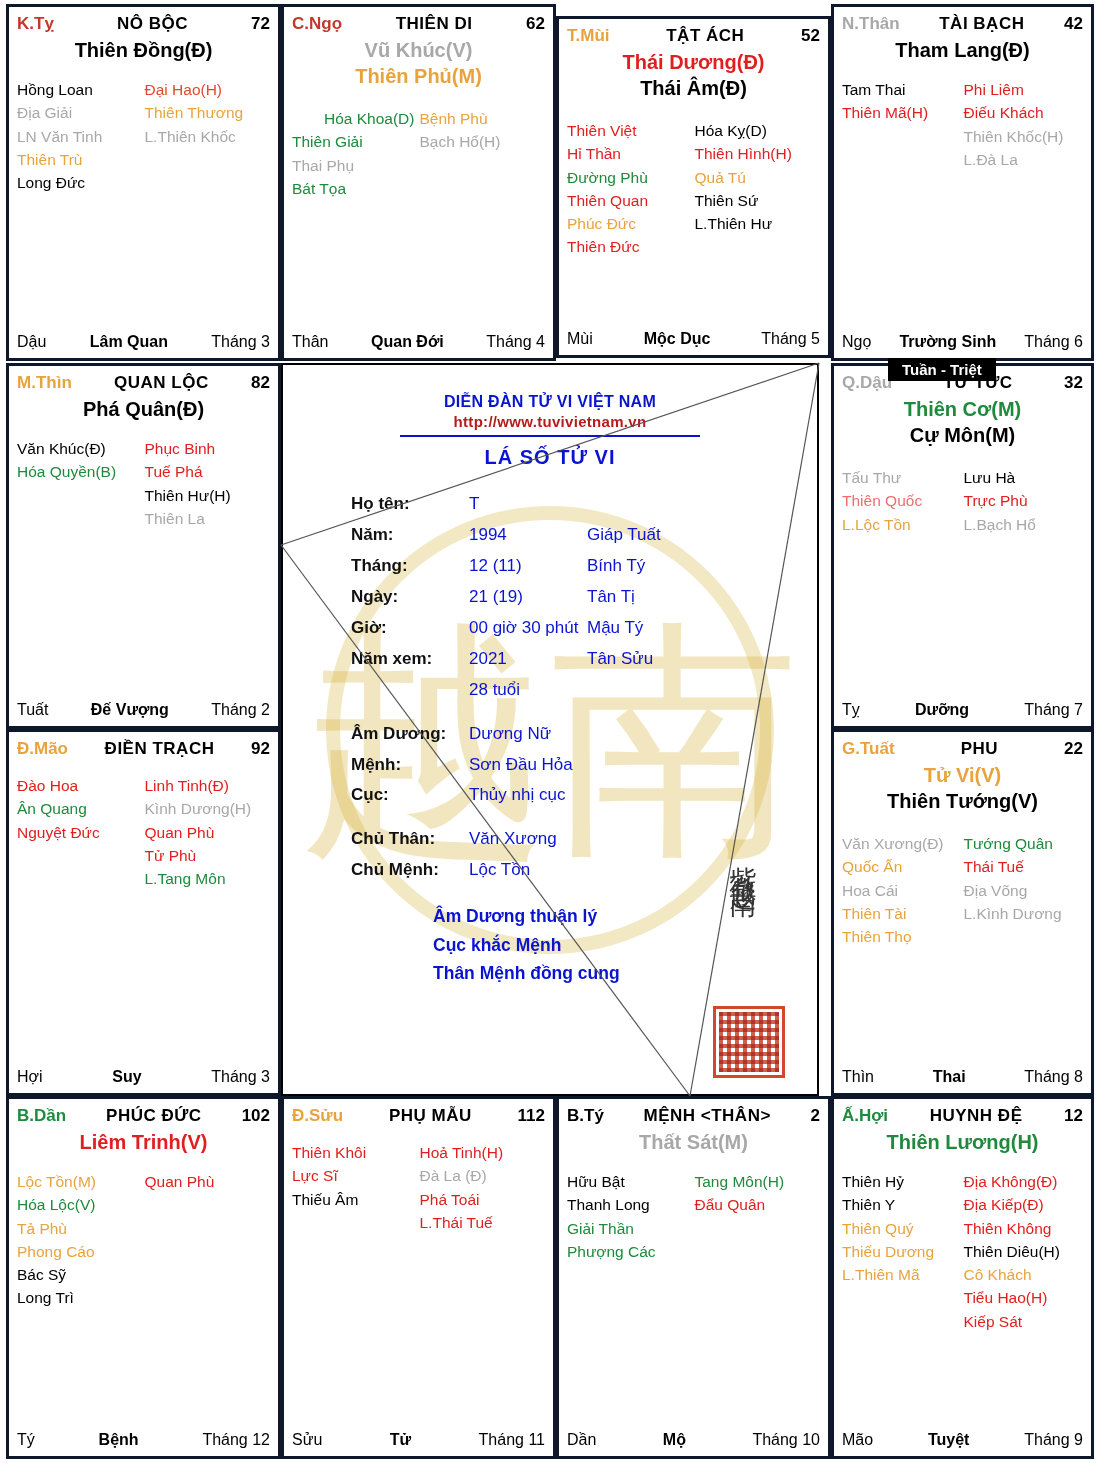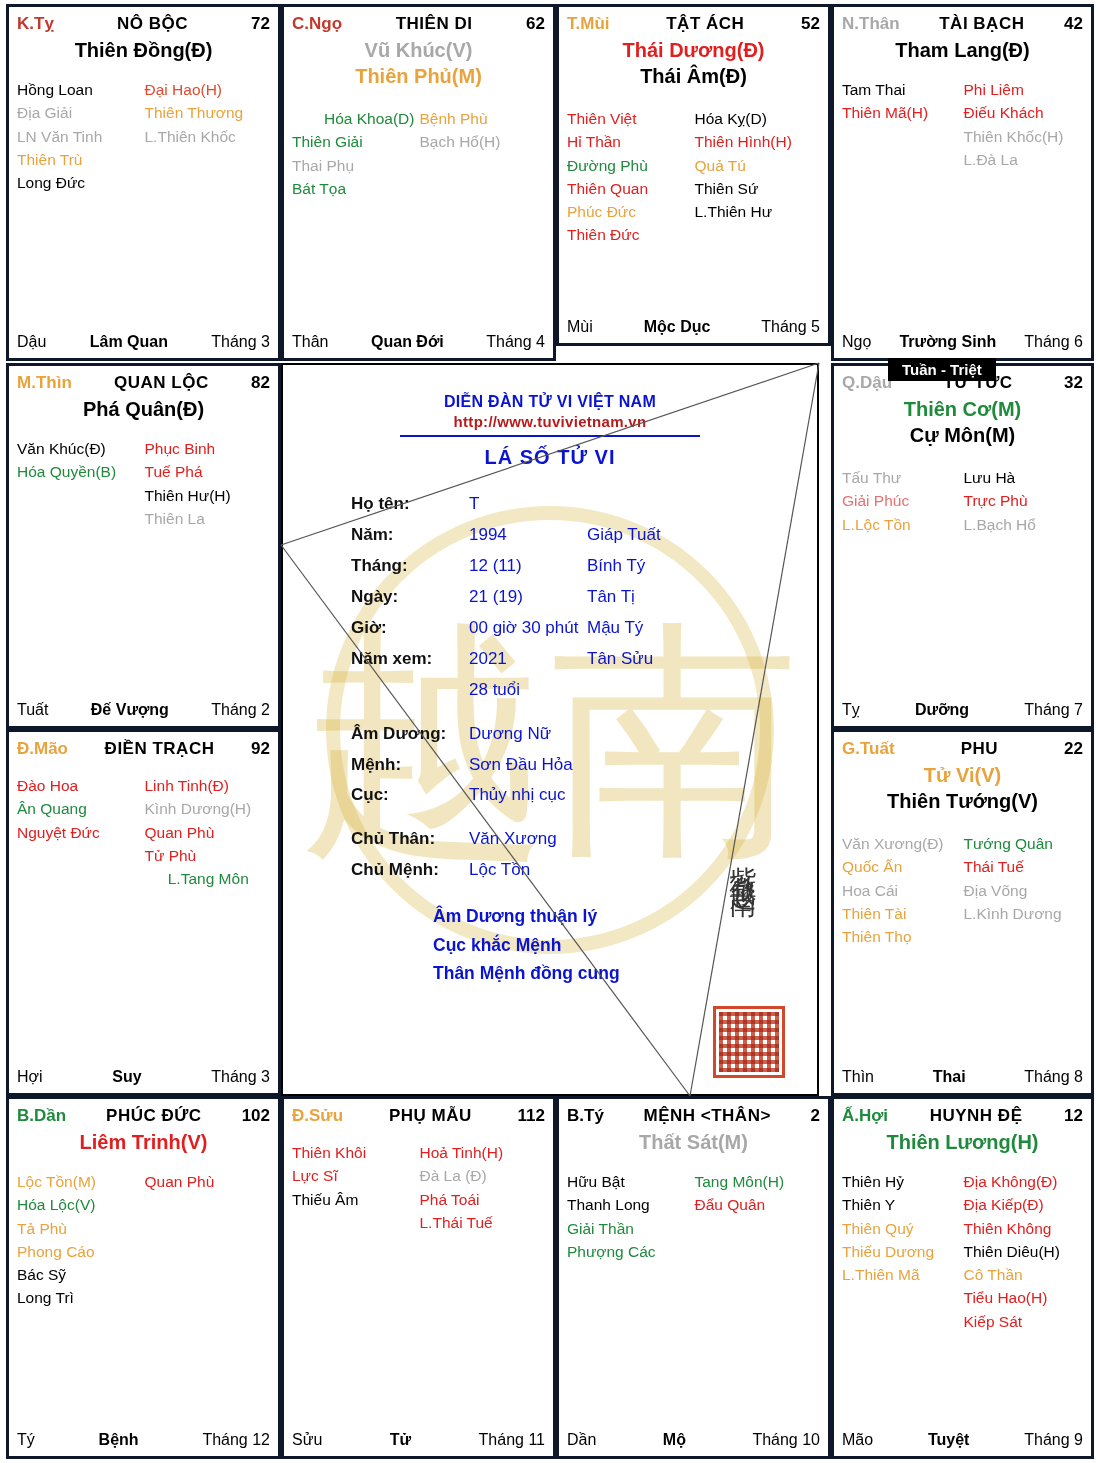--- a/index.html
+++ b/index.html
@@ -164,21 +164,21 @@
           <div style="color: rgb(168, 168, 168);">Bạch Hổ(H)</div>
         </div>
       </div>
     <div class="cell-foot">
       <span class="f-chi">Thân</span>
       <span class="f-mid">Quan Đới</span>
       <span class="f-thang">Tháng 4</span>
     </div>
   </div>
 
-  <div class="cell" style="left:556px;top:4px;width:275px;height:342px;">
+  <div class="cell" style="left:556px;top:16px;width:275px;height:342px;">
     <div class="cell-head">
       <span class="chi" style="color: rgb(232, 163, 61);">T.Mùi</span>
       <span class="cungname">TẬT ÁCH</span>
       <span class="daivan">52</span>
     </div>
     <div class="stars-main">
         <div style="color: rgb(224, 32, 32);">Thái Dương(Đ)</div>
         <div style="color: rgb(0, 0, 0);">Thái Âm(Đ)</div>
       </div>
     <div class="minor" style="top: 100px;">
@@ -267,21 +267,21 @@
       <span class="cungname">TỬ TỨC</span>
       <span class="daivan">32</span>
     </div>
     <div class="stars-main">
         <div style="color: rgb(31, 138, 60);">Thiên Cơ(M)</div>
         <div style="color: rgb(0, 0, 0);">Cự Môn(M)</div>
       </div>
     <div class="minor" style="top: 100px;">
         <div class="col left">
           <div style="color: rgb(168, 168, 168);">Tấu Thư</div>
-          <div style="color: rgb(232, 112, 112);">Giải Phúc</div>
+          <div style="color: rgb(232, 112, 112);">Thiên Quốc</div>
           <div style="color: rgb(232, 163, 61);">L.Lộc Tồn</div>
         </div>
         <div class="col right">
           <div style="color: rgb(0, 0, 0);">Lưu Hà</div>
           <div style="color: rgb(224, 32, 32);">Trực Phù</div>
           <div style="color: rgb(168, 168, 168);">L.Bạch Hổ</div>
         </div>
       </div>
     <div class="cell-foot">
       <span class="f-chi">Tỵ</span>
@@ -301,21 +301,21 @@
         <div class="col left">
           <div style="color: rgb(224, 32, 32);">Đào Hoa</div>
           <div style="color: rgb(31, 138, 60);">Ân Quang</div>
           <div style="color: rgb(224, 32, 32);">Nguyệt Đức</div>
         </div>
         <div class="col right">
           <div style="color: rgb(224, 32, 32);">Linh Tinh(Đ)</div>
           <div style="color: rgb(168, 168, 168);">Kình Dương(H)</div>
           <div style="color: rgb(224, 32, 32);">Quan Phù</div>
           <div style="color: rgb(224, 32, 32);">Tử Phù</div>
-          <div style="color: rgb(31, 138, 60); text-align: center;">L.Tang Môn</div>
+          <div style="color: rgb(31, 138, 60);">L.Tang Môn</div>
         </div>
       </div>
     <div class="cell-foot">
       <span class="f-chi">Hợi</span>
       <span class="f-mid">Suy</span>
       <span class="f-thang">Tháng 3</span>
     </div>
   </div>
 
   <div class="cell" style="left:831px;top:729px;width:263px;height:367px;">
@@ -449,21 +449,21 @@
           <div style="color: rgb(0, 0, 0);">Thiên Y</div>
           <div style="color: rgb(232, 163, 61);">Thiên Quý</div>
           <div style="color: rgb(232, 163, 61);">Thiếu Dương</div>
           <div style="color: rgb(232, 163, 61);">L.Thiên Mã</div>
         </div>
         <div class="col right">
           <div style="color: rgb(224, 32, 32);">Địa Không(Đ)</div>
           <div style="color: rgb(224, 32, 32);">Địa Kiếp(Đ)</div>
           <div style="color: rgb(224, 32, 32);">Thiên Không</div>
           <div style="color: rgb(0, 0, 0);">Thiên Diêu(H)</div>
-          <div style="color: rgb(232, 163, 61);">Cô Thần</div>
+          <div style="color: rgb(232, 163, 61);">Cô Khách</div>
           <div style="color: rgb(224, 32, 32);">Tiểu Hao(H)</div>
           <div style="color: rgb(224, 32, 32);">Kiếp Sát</div>
         </div>
       </div>
     <div class="cell-foot">
       <span class="f-chi">Mão</span>
       <span class="f-mid">Tuyệt</span>
       <span class="f-thang">Tháng 9</span>
     </div>
   </div>

